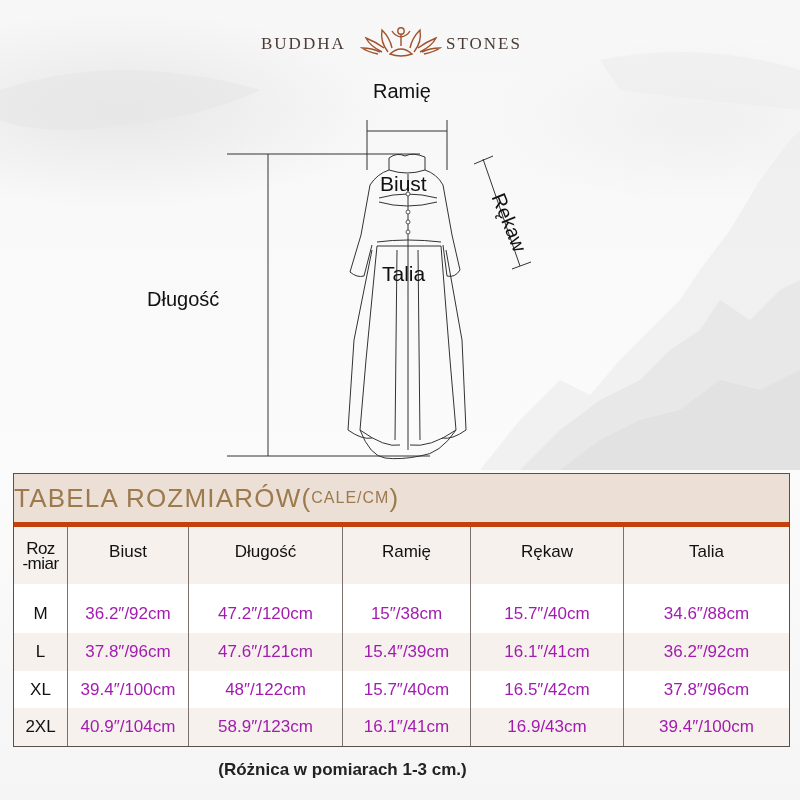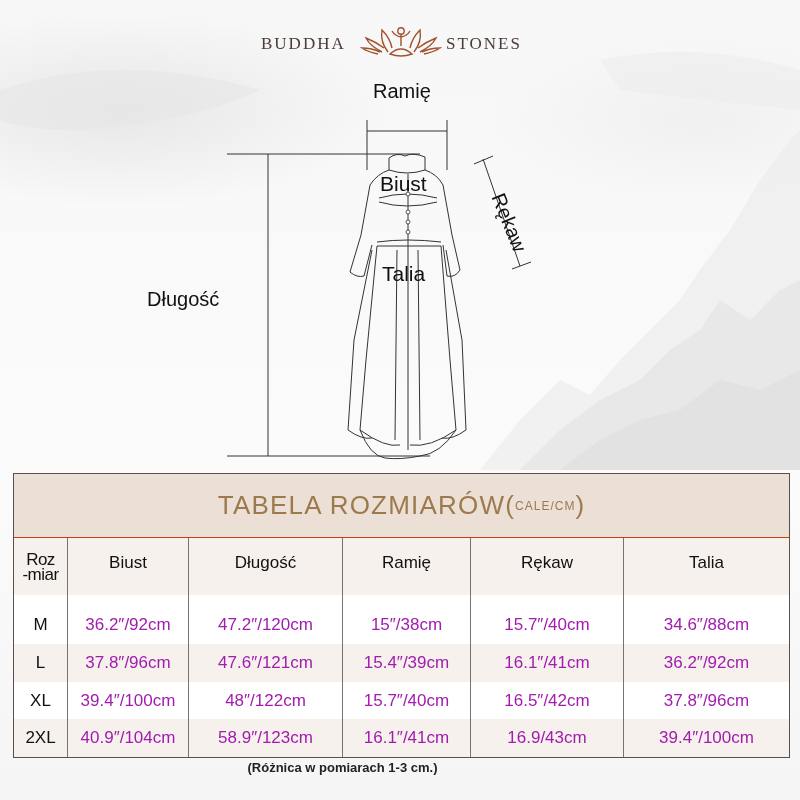--- a/index.html
+++ b/index.html
@@ -39,26 +39,26 @@
   .lbl-talia { left: 382px; top: 262px; font-size: 21px; }
   .lbl-dlugosc { left: 147px; top: 288px; }
   .lbl-rekaw { left: 508px; top: 190px; transform: rotate(68deg); transform-origin: left top; }
 
   
   .size-table {
     position: absolute; left: 13px; top: 473px; width: 777px;
     border: 1px solid #5a4f4a; background: #fff;
   }
   .tbl-title {
-    height: 64px; background: #ece0d6;
-    border-bottom: 1px solid #c2410c;
-    display: flex; align-items: center; justify-content: center;
+    height: 53px; background: #ece0d6;
+    border-bottom: 5px solid #c2410c;
+    display: flex; align-items: center; 
     color: #9c7a4e; font-size: 26px; letter-spacing: 1.2px;
   }
-  .tbl-title .unit { font-size: 12px; letter-spacing: 1px; }
+  .tbl-title .unit { font-size: 16px; letter-spacing: 1px; }
   .tbl-title .paren { font-size: 26px; }
   .row { display: flex; }
   .row.header { height: 57px; background: #f6f1ec; }
   .row.r1 { height: 49px; background: #fff; }
   .row.r2 { height: 38px; background: #f6f1ec; }
   .row.r3 { height: 37px; background: #fff; }
   .row.r4 { height: 38px; background: #f6f1ec; }
   .cell {
     display: flex; align-items: center; justify-content: center;
     border-left: 1px solid #7c726d; font-size: 17px; color: #111;
@@ -71,21 +71,21 @@
   .c3 { width: 128px; }
   .c4 { width: 153px; }
   .c5 { width: 166px; }
   .row.header .cell { align-items: flex-start; padding-top: 15px; font-size: 17px; }
   .row.header .c0 { flex-direction: column; align-items: center; justify-content: center; padding-top: 0; line-height: 15px; font-size: 17px; letter-spacing: -0.5px; }
   .row.r1 .cell { padding-top: 10px; }
   .val { color: #a21caf; }
   .cm { color: #a21caf; }
   .note {
     position: absolute; top: 760px; left: 0; width: 685px; text-align: center;
-    font-size: 13px; font-weight: bold; color: #222;
+    font-size: 17px; font-weight: bold; color: #222;
   }
 </style>
 </head>
 <body>
 
 <div class="bg-mist"></div>
 <svg class="bg-mountains" viewBox="0 0 800 480">
   <path d="M480 470 L520 420 L560 380 L590 395 L620 360 L650 330 L680 300 L700 270 L730 230 L760 180 L790 140 L800 130 L800 470 Z" fill="#ececec" opacity="0.7"></path>
   <path d="M520 470 L560 430 L600 400 L640 380 L670 350 L700 330 L720 300 L750 320 L780 290 L800 280 L800 470 Z" fill="#e2e2e2" opacity="0.6"></path>
   <path d="M560 470 L600 440 L640 420 L680 410 L720 380 L760 390 L800 370 L800 470 Z" fill="#dcdcdc" opacity="0.5"></path>

